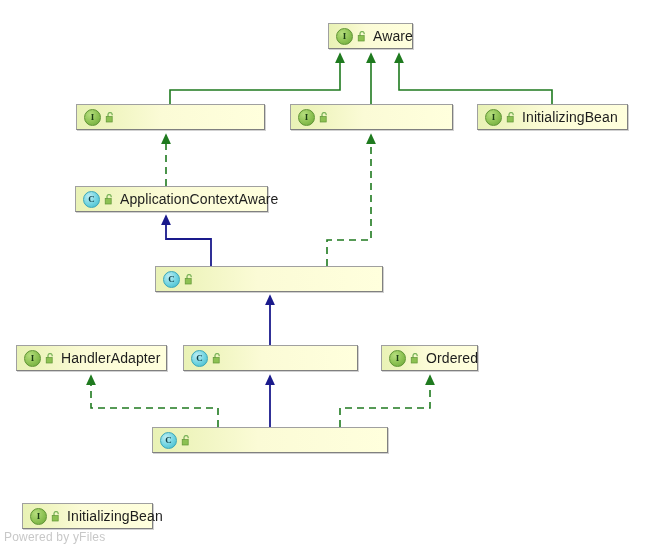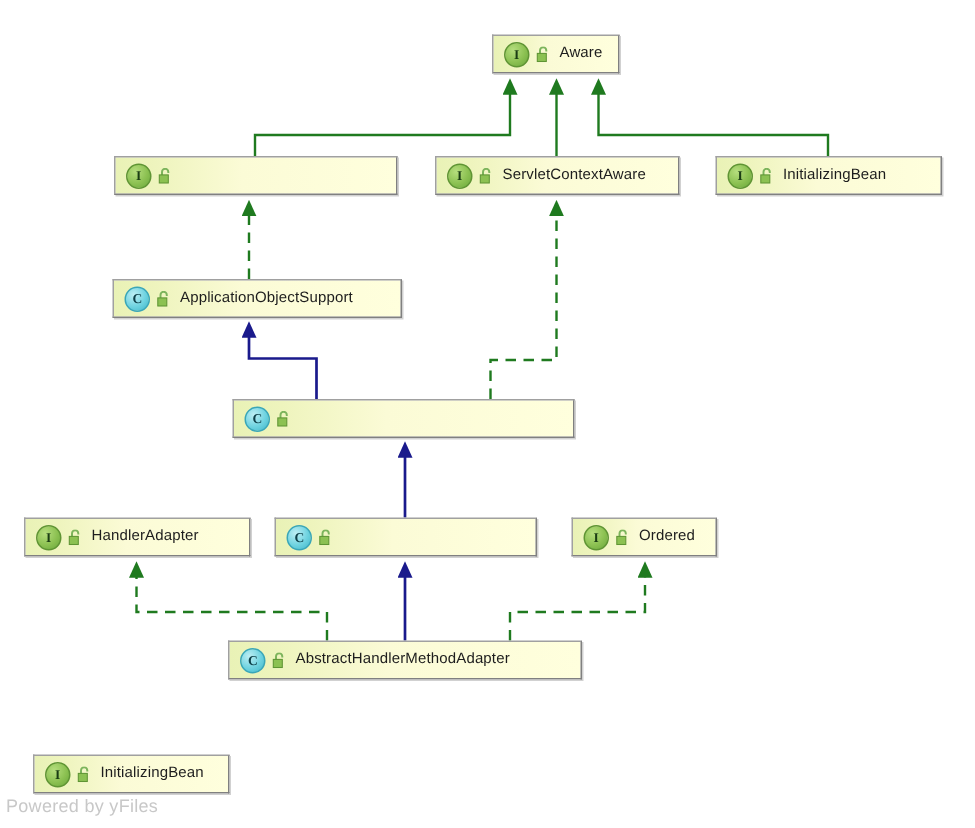--- a/index.html
+++ b/index.html
@@ -66,21 +66,21 @@
     color: #0d3f48;
   }
   .lock-icon {
     flex: 0 0 auto;
     width: 11px;
     height: 11px;
     margin-right: 5px;
     display: block;
   }
   .node-label {
-    font-size: 10px;
+    font-size: 14px;
     color: #1d1d1d;
     letter-spacing: 0.1px;
     line-height: 1;
   }
   #watermark {
     position: absolute;
     left: 4px;
     top: 530px;
     font-size: 12px;
     color: #c8c8c8;
@@ -171,39 +171,38 @@
       <rect x="1.2" y="4.6" width="6" height="5.4" fill="#8cc152" stroke="#5f9434" stroke-width="0.7"></rect>
     </svg>
   </div>
 
   <div class="uml-node" style="left:290px; top:104px; width:163px;">
     <span class="node-stereo iface">I</span>
     <svg class="lock-icon" viewBox="0 0 11 11">
       <path d="M3,5 V2.6 A2.1,2.1 0 0 1 7.2,2.6 V3.3" fill="none" stroke="#7cb45c" stroke-width="1.3"></path>
       <rect x="1.2" y="4.6" width="6" height="5.4" fill="#8cc152" stroke="#5f9434" stroke-width="0.7"></rect>
     </svg>
-    <span class="node-label">ServletContextAware</span>
   </div>
 
   <div class="uml-node" style="left:477px; top:104px; width:151px;">
     <span class="node-stereo iface">I</span>
     <svg class="lock-icon" viewBox="0 0 11 11">
       <path d="M3,5 V2.6 A2.1,2.1 0 0 1 7.2,2.6 V3.3" fill="none" stroke="#7cb45c" stroke-width="1.3"></path>
       <rect x="1.2" y="4.6" width="6" height="5.4" fill="#8cc152" stroke="#5f9434" stroke-width="0.7"></rect>
     </svg>
     <span class="node-label">InitializingBean</span>
   </div>
 
   <div class="uml-node" style="left:75px; top:186px; width:193px;">
     <span class="node-stereo clazz">C</span>
     <svg class="lock-icon" viewBox="0 0 11 11">
       <path d="M3,5 V2.6 A2.1,2.1 0 0 1 7.2,2.6 V3.3" fill="none" stroke="#7cb45c" stroke-width="1.3"></path>
       <rect x="1.2" y="4.6" width="6" height="5.4" fill="#8cc152" stroke="#5f9434" stroke-width="0.7"></rect>
     </svg>
-    <span class="node-label">ApplicationObjectSupport</span>
+    <span class="node-label">ApplicationContextAware</span>
   </div>
 
   <div class="uml-node" style="left:155px; top:266px; width:228px;">
     <span class="node-stereo clazz">C</span>
     <svg class="lock-icon" viewBox="0 0 11 11">
       <path d="M3,5 V2.6 A2.1,2.1 0 0 1 7.2,2.6 V3.3" fill="none" stroke="#7cb45c" stroke-width="1.3"></path>
       <rect x="1.2" y="4.6" width="6" height="5.4" fill="#8cc152" stroke="#5f9434" stroke-width="0.7"></rect>
     </svg>
   </div>
 
@@ -232,21 +231,20 @@
     </svg>
     <span class="node-label">Ordered</span>
   </div>
 
   <div class="uml-node" style="left:152px; top:427px; width:236px;">
     <span class="node-stereo clazz">C</span>
     <svg class="lock-icon" viewBox="0 0 11 11">
       <path d="M3,5 V2.6 A2.1,2.1 0 0 1 7.2,2.6 V3.3" fill="none" stroke="#7cb45c" stroke-width="1.3"></path>
       <rect x="1.2" y="4.6" width="6" height="5.4" fill="#8cc152" stroke="#5f9434" stroke-width="0.7"></rect>
     </svg>
-    <span class="node-label">AbstractHandlerMethodAdapter</span>
   </div>
 
   <div class="uml-node" style="left:22px; top:503px; width:131px;">
     <span class="node-stereo iface">I</span>
     <svg class="lock-icon" viewBox="0 0 11 11">
       <path d="M3,5 V2.6 A2.1,2.1 0 0 1 7.2,2.6 V3.3" fill="none" stroke="#7cb45c" stroke-width="1.3"></path>
       <rect x="1.2" y="4.6" width="6" height="5.4" fill="#8cc152" stroke="#5f9434" stroke-width="0.7"></rect>
     </svg>
     <span class="node-label">InitializingBean</span>
   </div>

